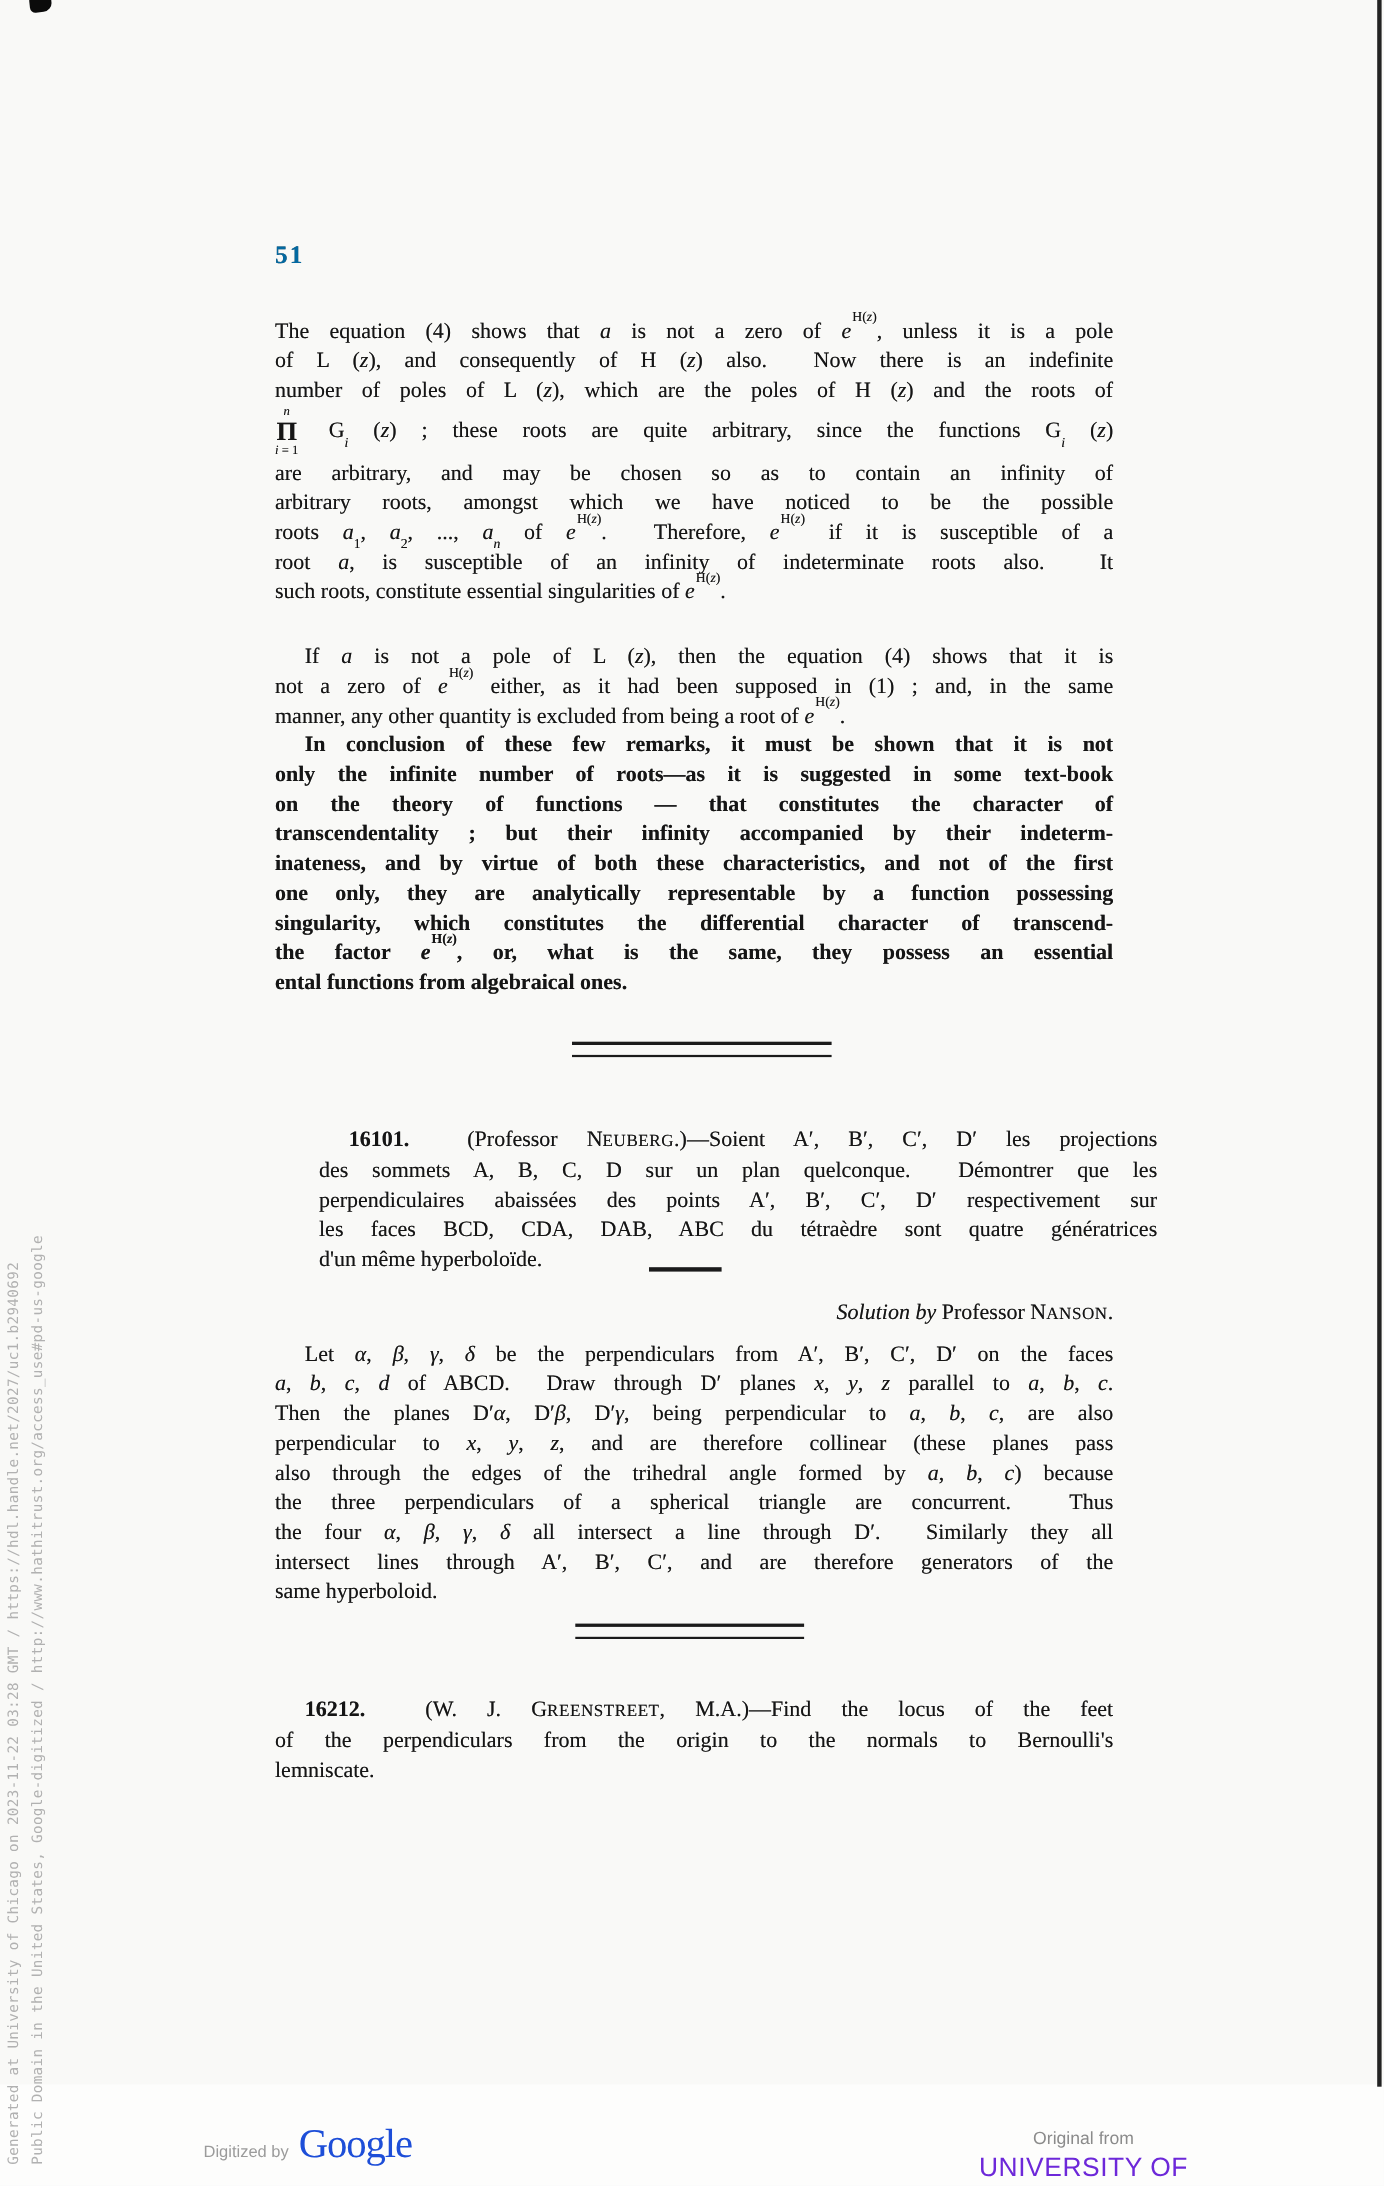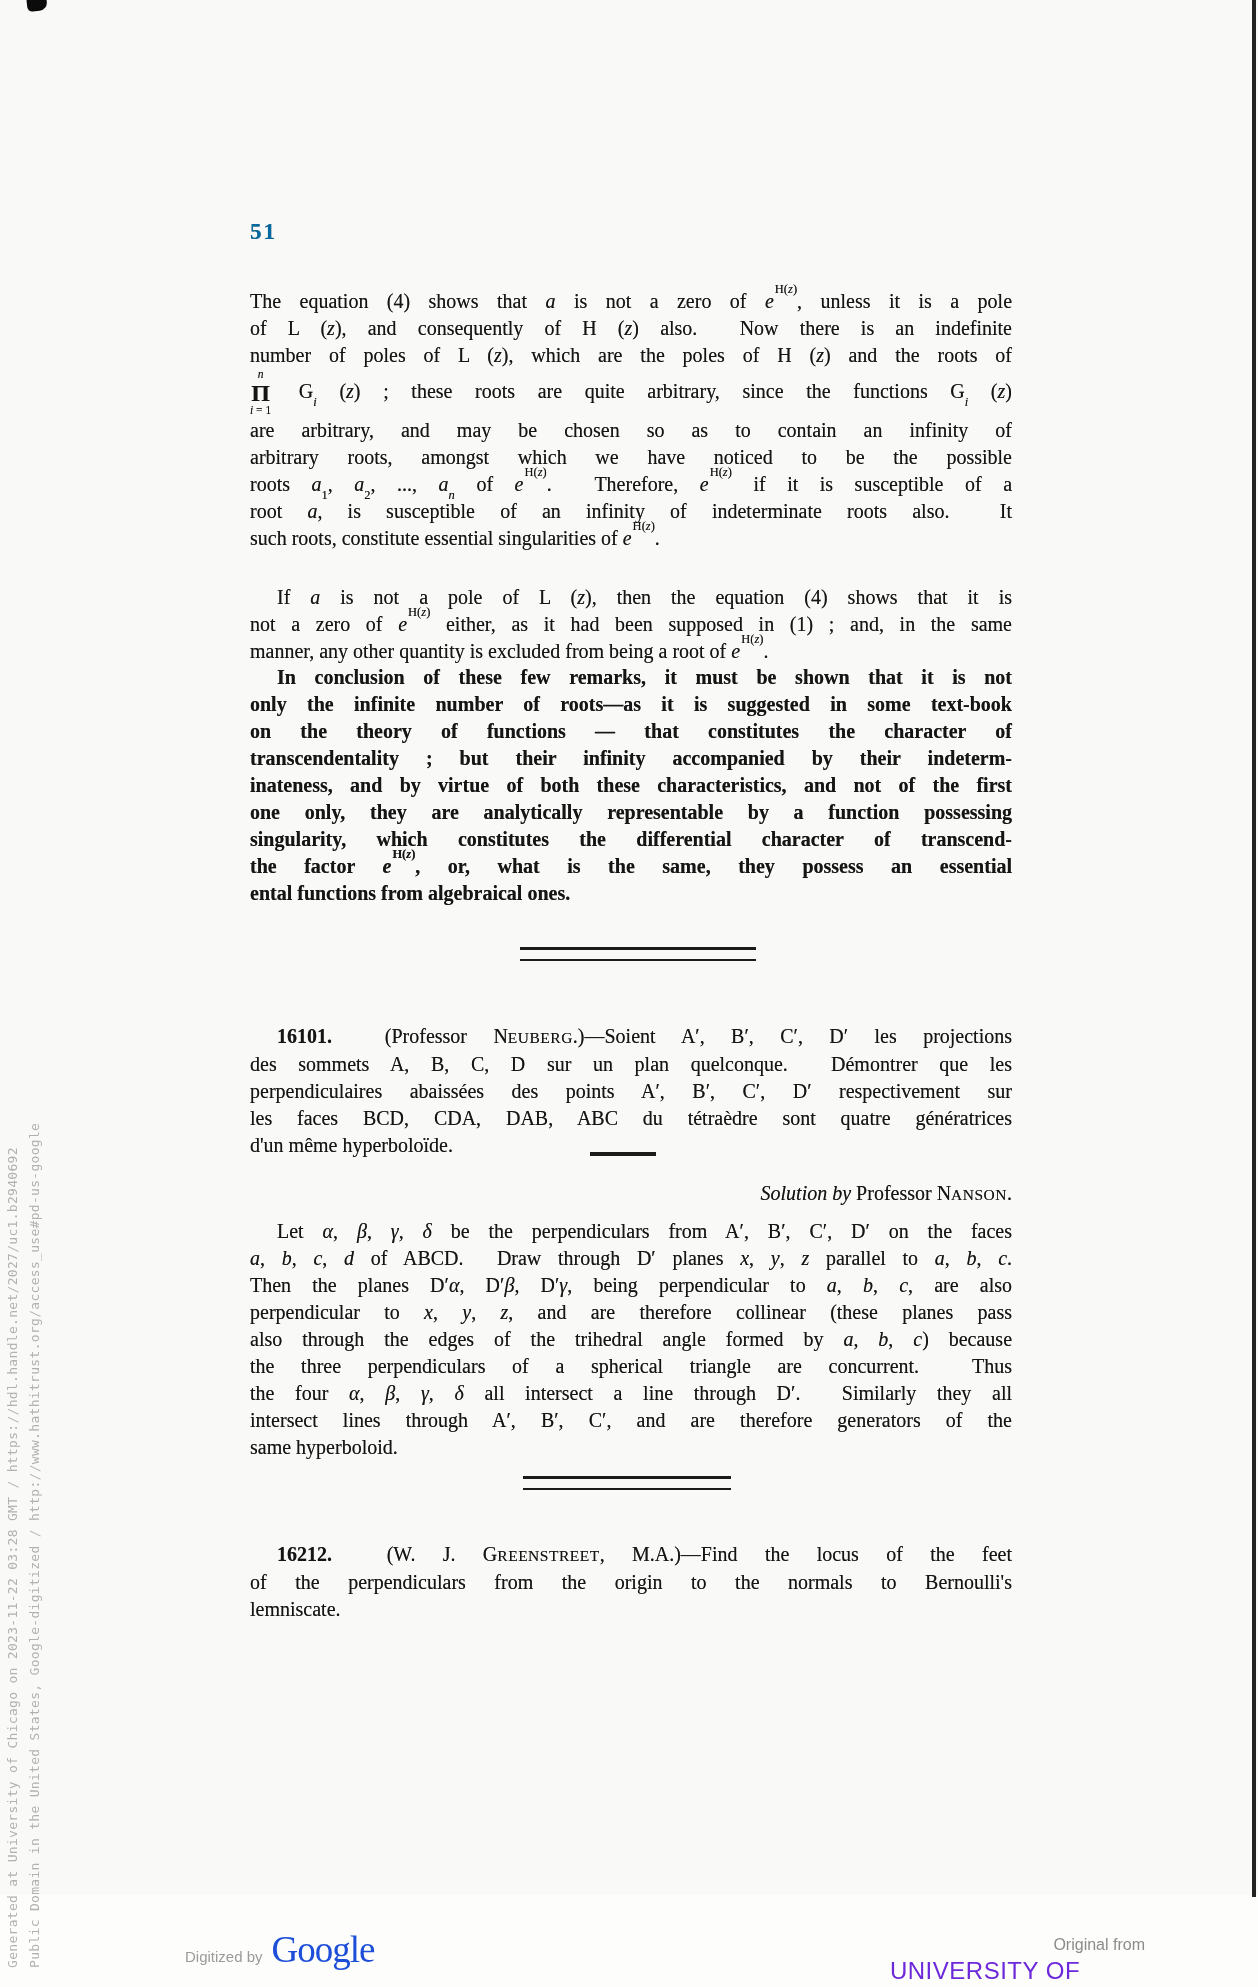--- a/index.html
+++ b/index.html
@@ -24,21 +24,21 @@
   .pageno{position:absolute;top:219px;left:0;width:100%;text-align:left;
     font-size:23px;font-weight:bold;letter-spacing:2px;color:#0369a1;
     text-shadow:0 0 .5px rgba(0,0,0,.6);}
   .para{position:absolute;left:0;width:100%;font-size:20px;line-height:27px;
     text-shadow:0 0 .45px rgba(0,0,0,.55);}
   .tline{text-align:justify;text-align-last:justify;}
   .tline.tlast{text-align-last:left;}
   .indent .tline:first-child{text-indent:27px;}
 
   #p1{top:288px;} #p2{top:584px;} #p3{top:664px;font-weight:bold;}
-  #p4{top:1023px;} #p5{top:1218px;} #p6{top:1541px;}
+  #p4{top:1023px;margin-left:40px;} #p5{top:1218px;} #p6{top:1541px;}
 
   .sol-head{position:absolute;top:1182px;left:0;width:100%;text-align:right;
     font-size:20px;text-shadow:0 0 .45px rgba(0,0,0,.55);}
 
   .dbl{position:absolute;height:9px;border-top:3px solid #1b1b1b;border-bottom:2px solid #1b1b1b;}
   #div1{top:947px;left:270px;width:236px;}
   #div2{top:1476px;left:273px;width:208px;}
   .srule{position:absolute;top:1152px;left:340px;width:66px;height:4px;background:#1b1b1b;}
 
   sup{font-size:12.5px;line-height:0;position:relative;top:-7px;margin-left:1px;}
@@ -49,21 +49,21 @@
   .prod-n{font-size:11.5px;}
   .prod-pi{font-size:24px;font-weight:bold;}
   .prod-i{font-size:11.5px;}
 
   
   .digit-row{position:absolute;left:150px;top:1928px;display:flex;align-items:baseline;gap:9px;margin-left:35px;}
   .dig-label{font-family:"Liberation Sans",sans-serif;font-size:15px;color:#9b9b9b;}
   .google{font-family:"Liberation Serif",serif;font-size:37px;color:#1d4ed8;letter-spacing:-1px;}
   .orig{position:absolute;left:825px;top:1936px;width:320px;text-align:center;
     font-family:"Liberation Sans",sans-serif;color:#8b8b8b;}
-  .orig-line1{font-size:16px;text-align:right;}
+  .orig-line1{font-size:16px;}
   .orig-line2{font-size:24px;letter-spacing:.5px;margin-top:3px;color:#6d28d9;}
 </style>
 </head>
 <body>
 
 <div class="scan"></div>
 <div class="tmark"></div>
 <div class="redge"></div>
 
 <div class="vline" id="v1">Generated at University of Chicago on 2023-11-22 03:28 GMT  /  https://hdl.handle.net/2027/uc1.b2940692</div>

